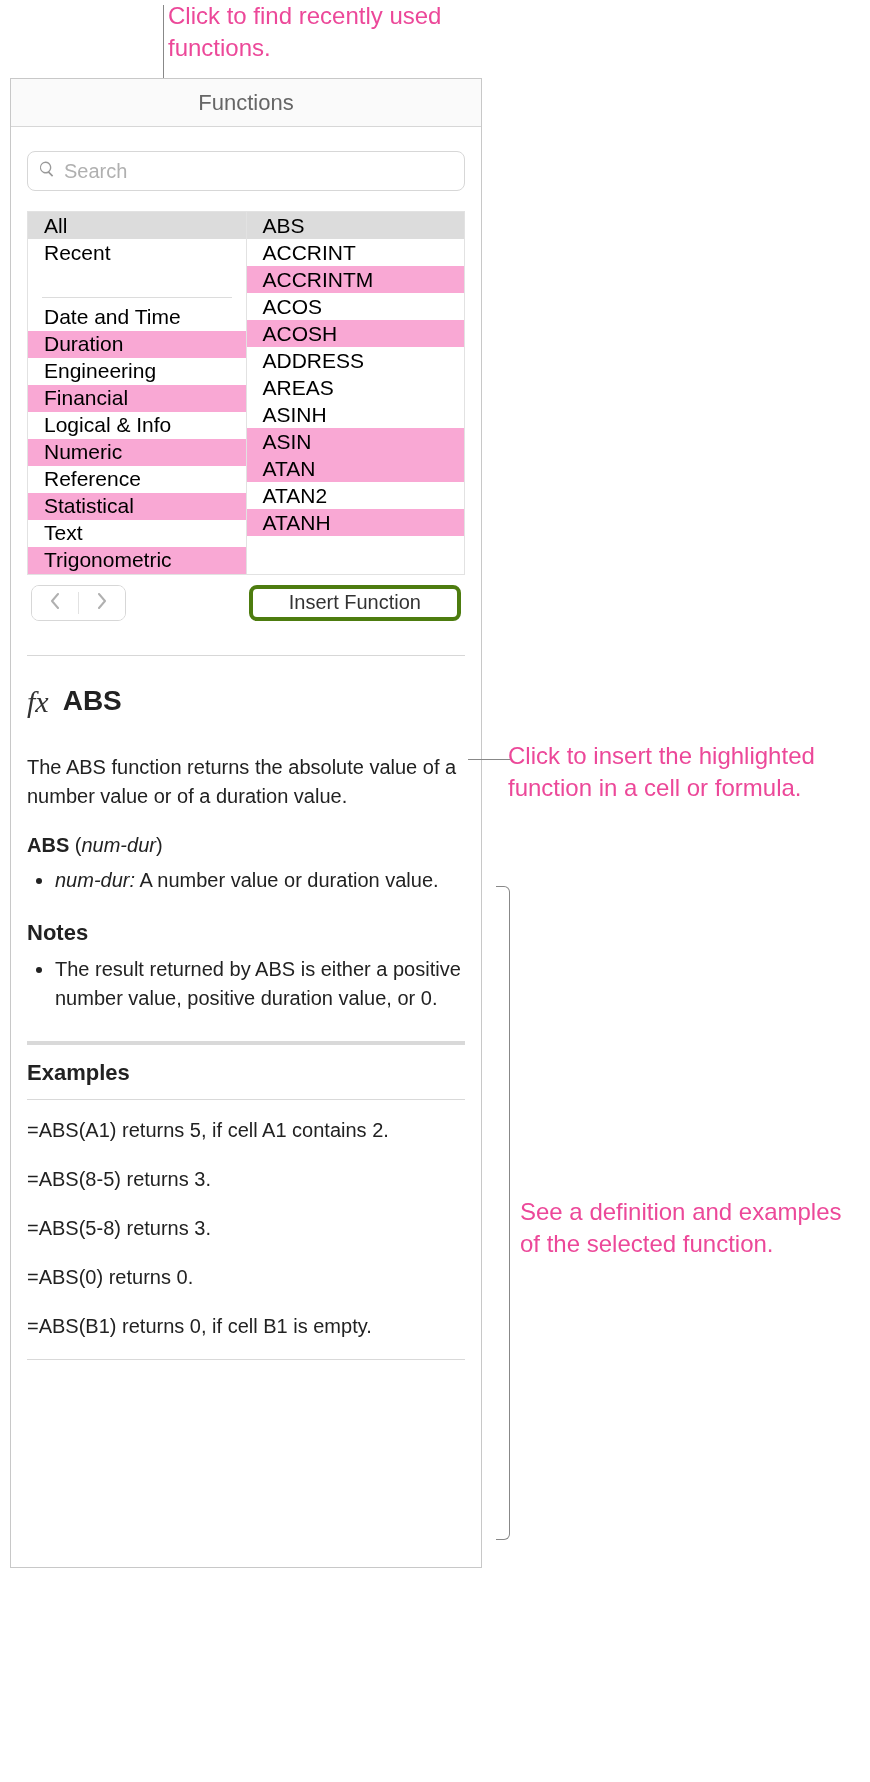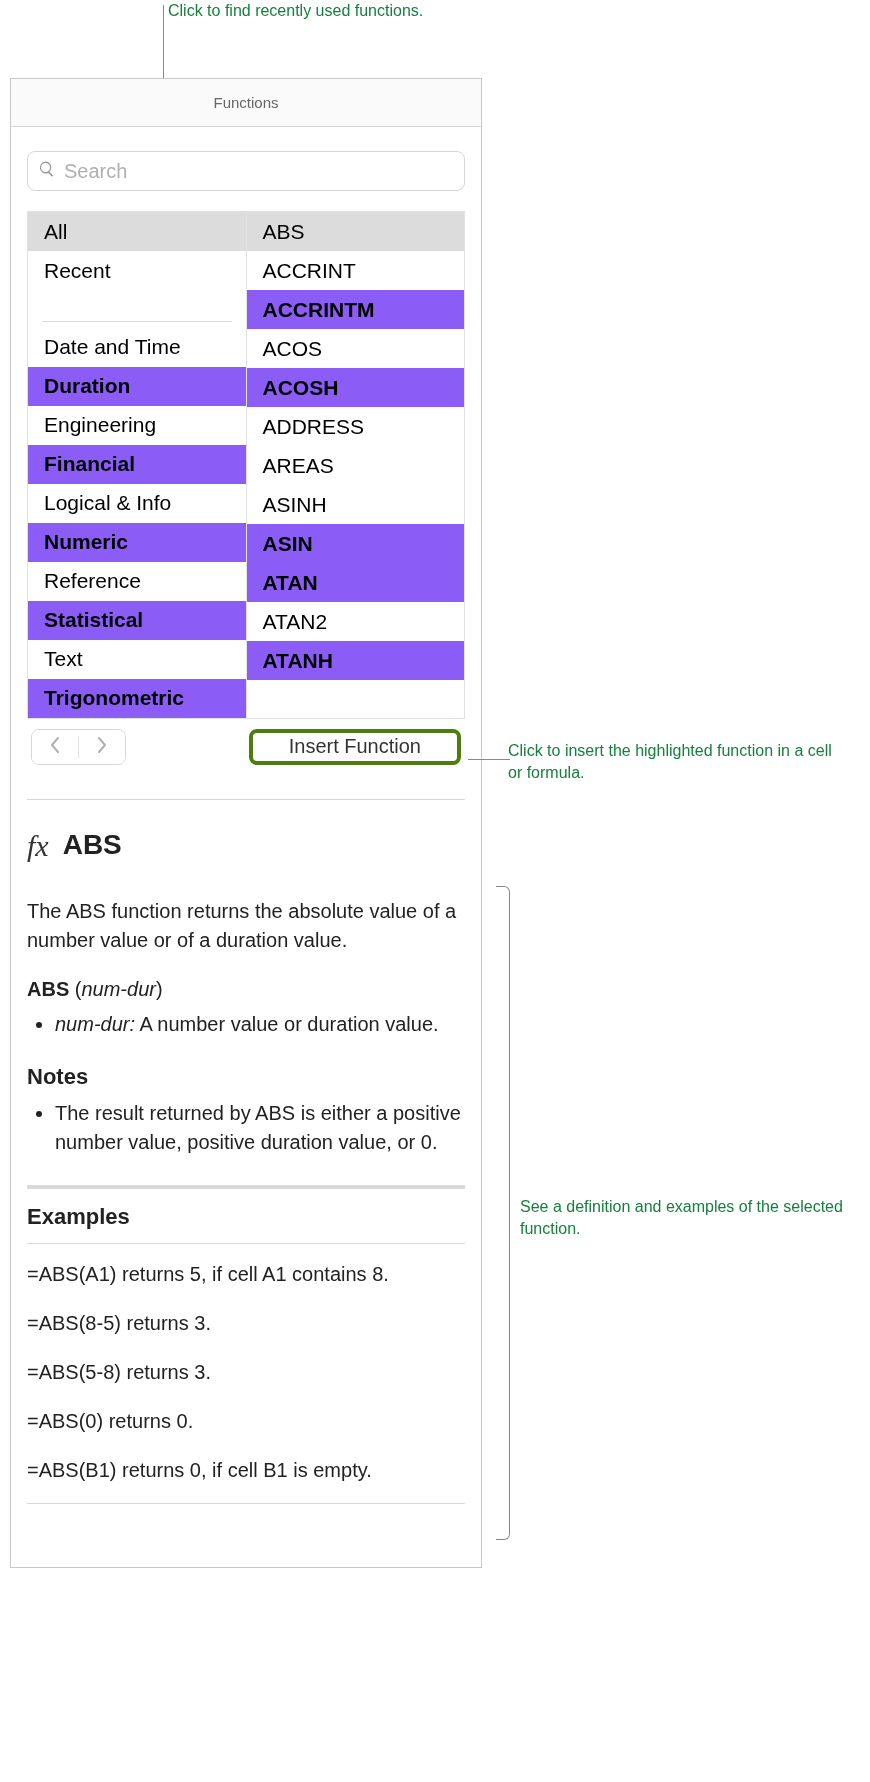--- a/index.html
+++ b/index.html
@@ -6,23 +6,23 @@
   body {
     font-family: -apple-system, "Helvetica Neue", Helvetica, Arial, sans-serif;
     width: 870px;
     height: 1782px;
     position: relative;
     background: #fff;
     color: #000;
   }
   .callout {
     position: absolute;
-    font-size: 16px;
+    font-size: 24px;
     line-height: 1.35;
-    color: #15803d;
+    color: #ec4899;
   }
   .callout-line {
     position: absolute;
     background: #888;
   }
   .callout-bracket {
     position: absolute;
     border-right: 1px solid #888;
     border-top: 1px solid #888;
     border-bottom: 1px solid #888;
@@ -39,21 +39,21 @@
     background: #fff;
     display: flex;
     flex-direction: column;
   }
   .panel-header {
     height: 48px;
     border-bottom: 1px solid #d7d7d7;
     display: flex;
     align-items: center;
     justify-content: center;
-    font-size: 15px;
+    font-size: 22px;
     color: #666;
     background: #fafafa;
   }
   .panel-body {
     flex: 1;
     padding: 24px 16px 12px 16px;
     display: flex;
     flex-direction: column;
     justify-content: center;
   }
@@ -85,27 +85,27 @@
   }
   .list-col {
     flex: 1;
     display: flex;
     flex-direction: column;
   }
   .list-col:first-child { border-right: 1px solid #e2e2e2; }
   .list-row {
     font-size: 21px;
     padding: 5px 16px;
-    height: 39px;
+    height: 27px;
     display: flex;
     align-items: center;
     white-space: nowrap;
     cursor: default;
   }
-  .list-row.stripe { background: #8b5cf6; font-weight: bold; }
+  .list-row.stripe { background: #f9a8d4; }
   .list-row.selected { background: #dcdcdc; }
   .list-row.empty-divider {
     height: 37.5px;
     padding: 0;
     position: relative;
     background: #fff;
   }
   .list-row.empty-divider::after {
     content: "";
     position: absolute;
@@ -328,21 +328,21 @@
         <li><span class="arg-name">num-dur:</span><span> A number value or duration value.</span></li>
       </ul>
 
       <div class="notes-head">Notes</div>
       <ul class="bullets">
         <li>The result returned by ABS is either a positive number value, positive duration value, or 0.</li>
       </ul>
 
       <div class="examples-sep"></div>
       <div class="examples-head">Examples</div>
-      <div class="example-line">=ABS(A1) returns 5, if cell A1 contains 8.</div>
+      <div class="example-line">=ABS(A1) returns 5, if cell A1 contains 2.</div>
       <div class="example-line">=ABS(8-5) returns 3.</div>
       <div class="example-line">=ABS(5-8) returns 3.</div>
       <div class="example-line">=ABS(0) returns 0.</div>
       <div class="example-line">=ABS(B1) returns 0, if cell B1 is empty.</div>
       <div class="final-sep"></div>
     </div>
 
   </div>
 </div>
 

